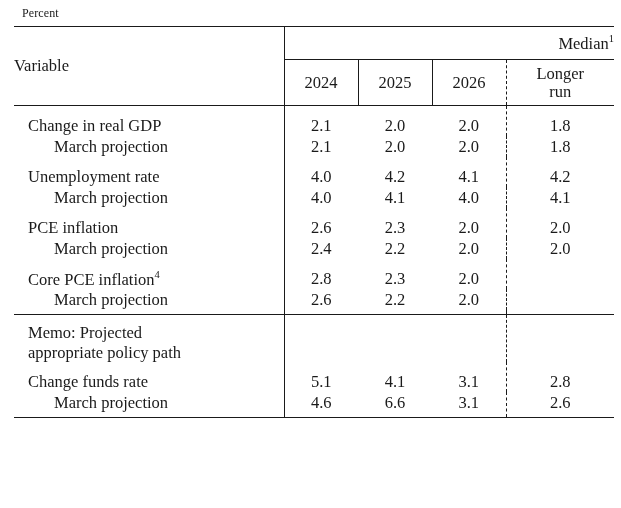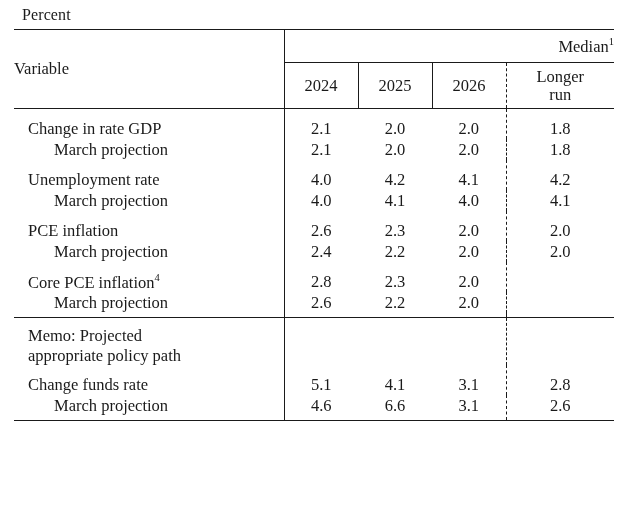--- a/index.html
+++ b/index.html
@@ -15,21 +15,21 @@
     overflow: hidden;
   }
   .page {
     position: relative;
     width: 621px;
     height: 508px;
     box-sizing: border-box;
     padding: 6px 0 0 0;
   }
   .units {
-    font-size: 16px;
+    font-size: 12px;
     padding-left: 22px;
     padding-bottom: 5px;
     letter-spacing: 0.1px;
   }
   table.proj {
     border-collapse: collapse;
     width: 600px;
     margin-left: 14px;
     table-layout: fixed;
   }
@@ -135,21 +135,21 @@
       <td class="yr vline">2024</td>
       <td class="yr vline">2025</td>
       <td class="yr vline">2026</td>
       <td class="yr-long dashline">
         <span>Longer</span><br>
         <span>run</span>
       </td>
     </tr>
 
     <tr class="rule-mid rowpad-top rowh">
-      <td class="label">Change in rate GDP</td>
+      <td class="label">Change in real GDP</td>
       <td class="num vline">2.1</td>
       <td class="num">2.0</td>
       <td class="num">2.0</td>
       <td class="num dashline">1.8</td>
     </tr>
     <tr class="rowh">
       <td class="label indent">March projection</td>
       <td class="num vline">2.1</td>
       <td class="num">2.0</td>
       <td class="num">2.0</td>

